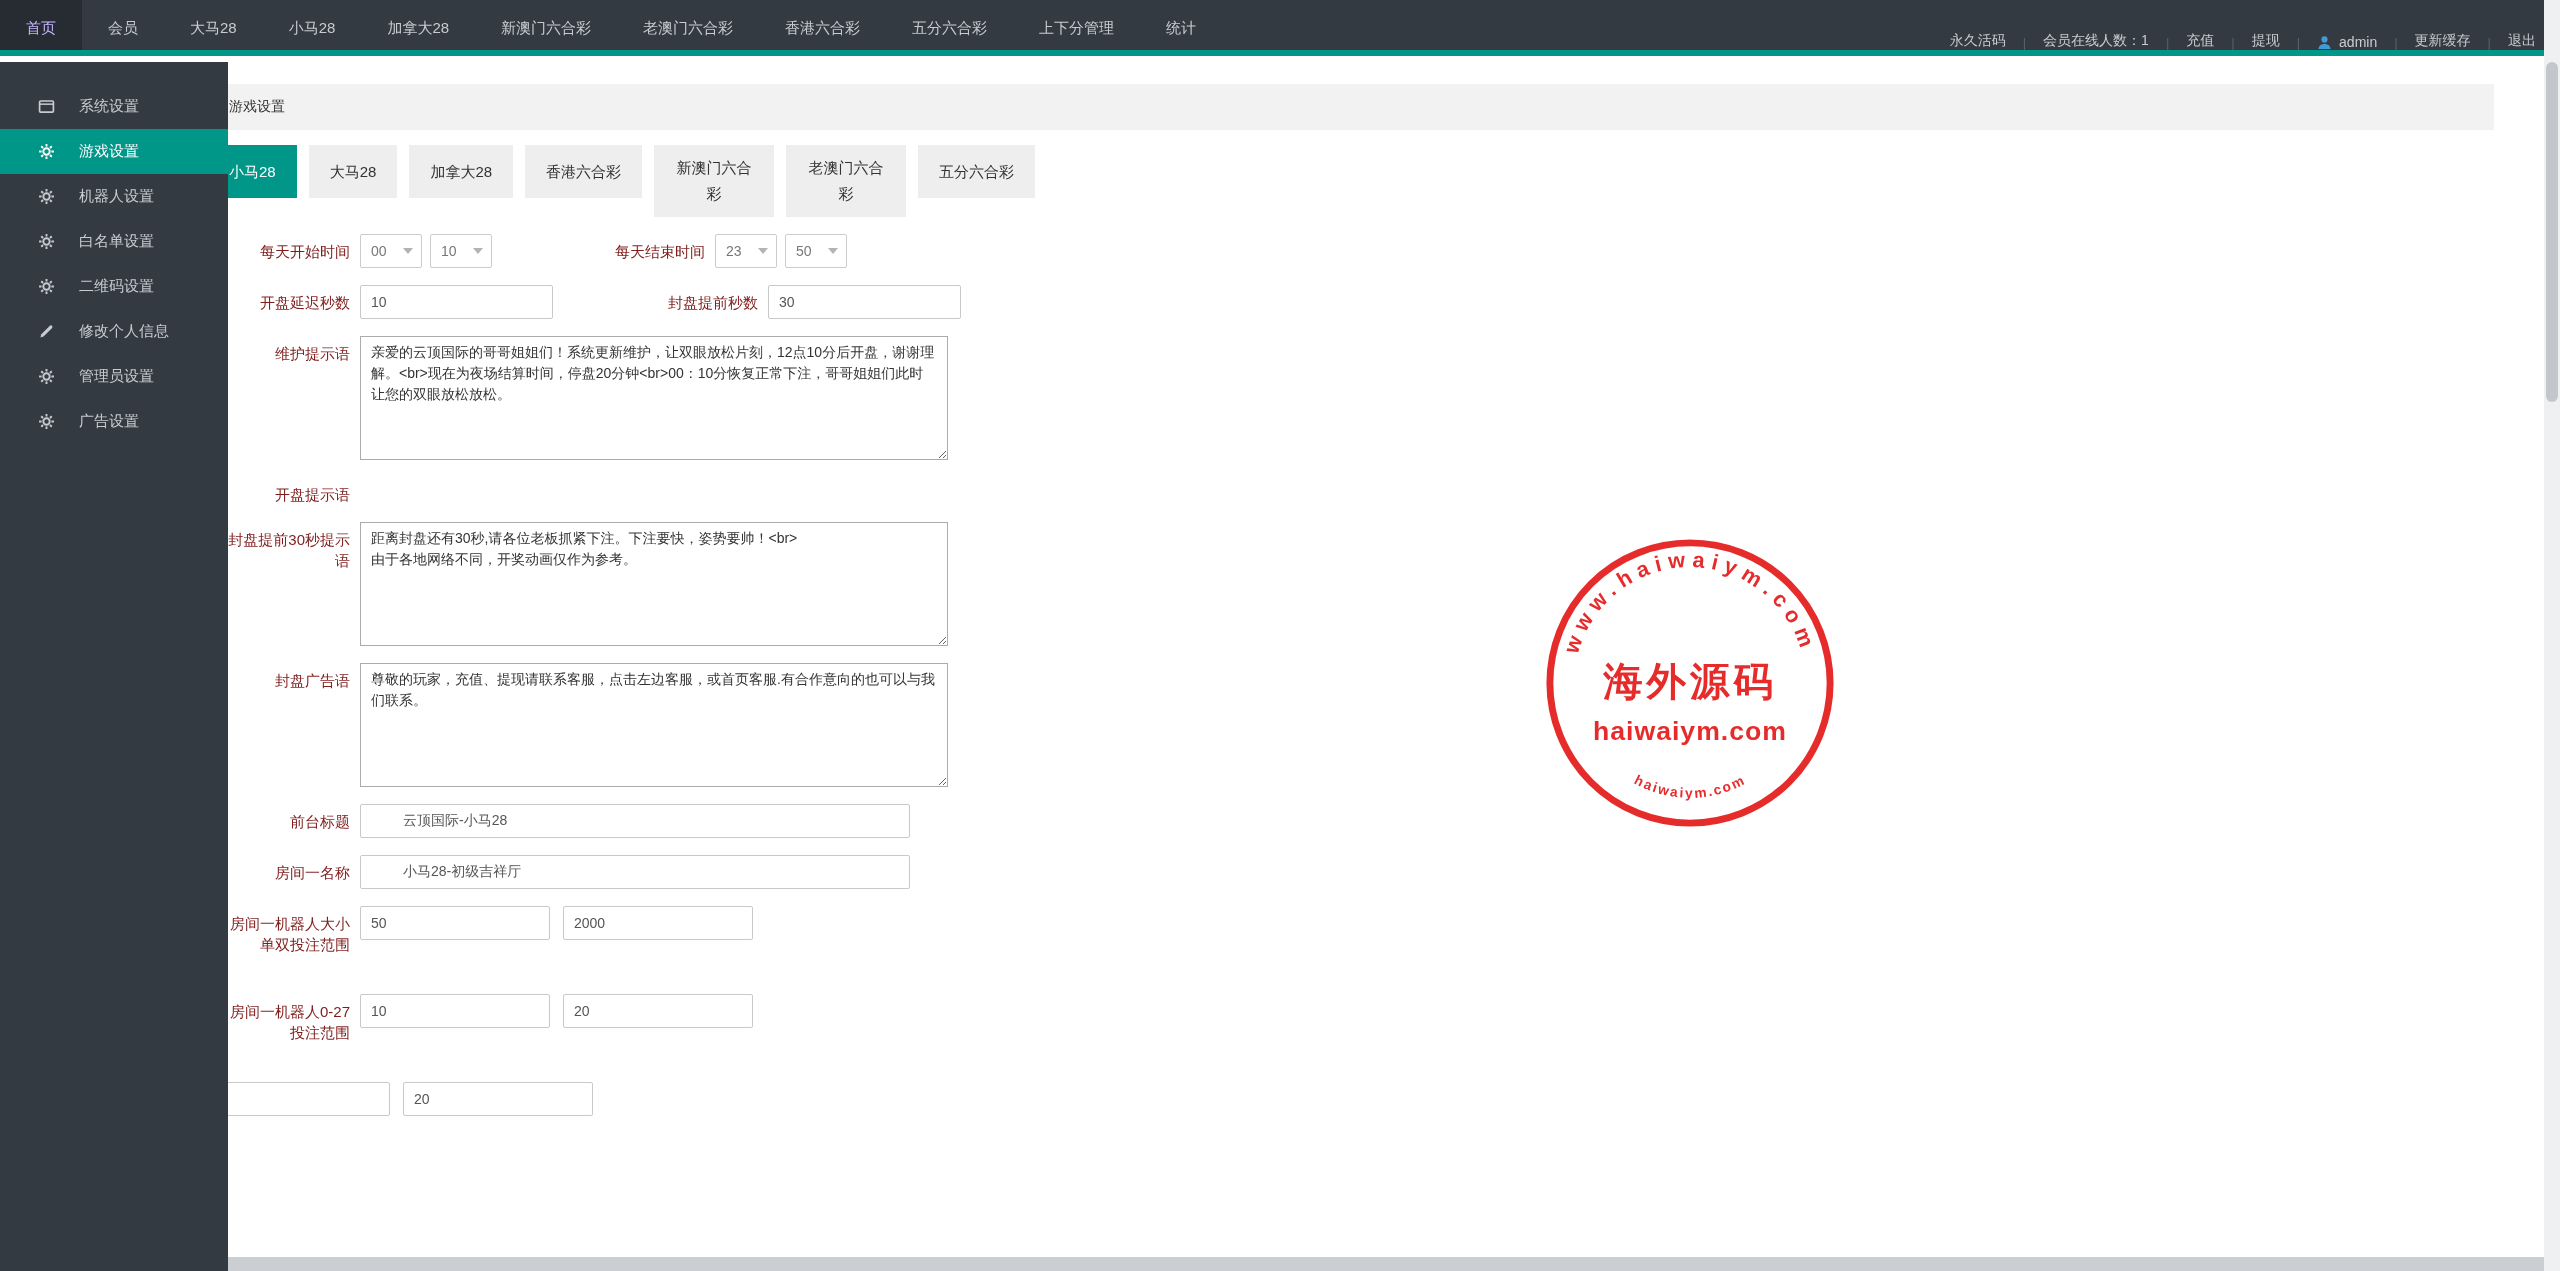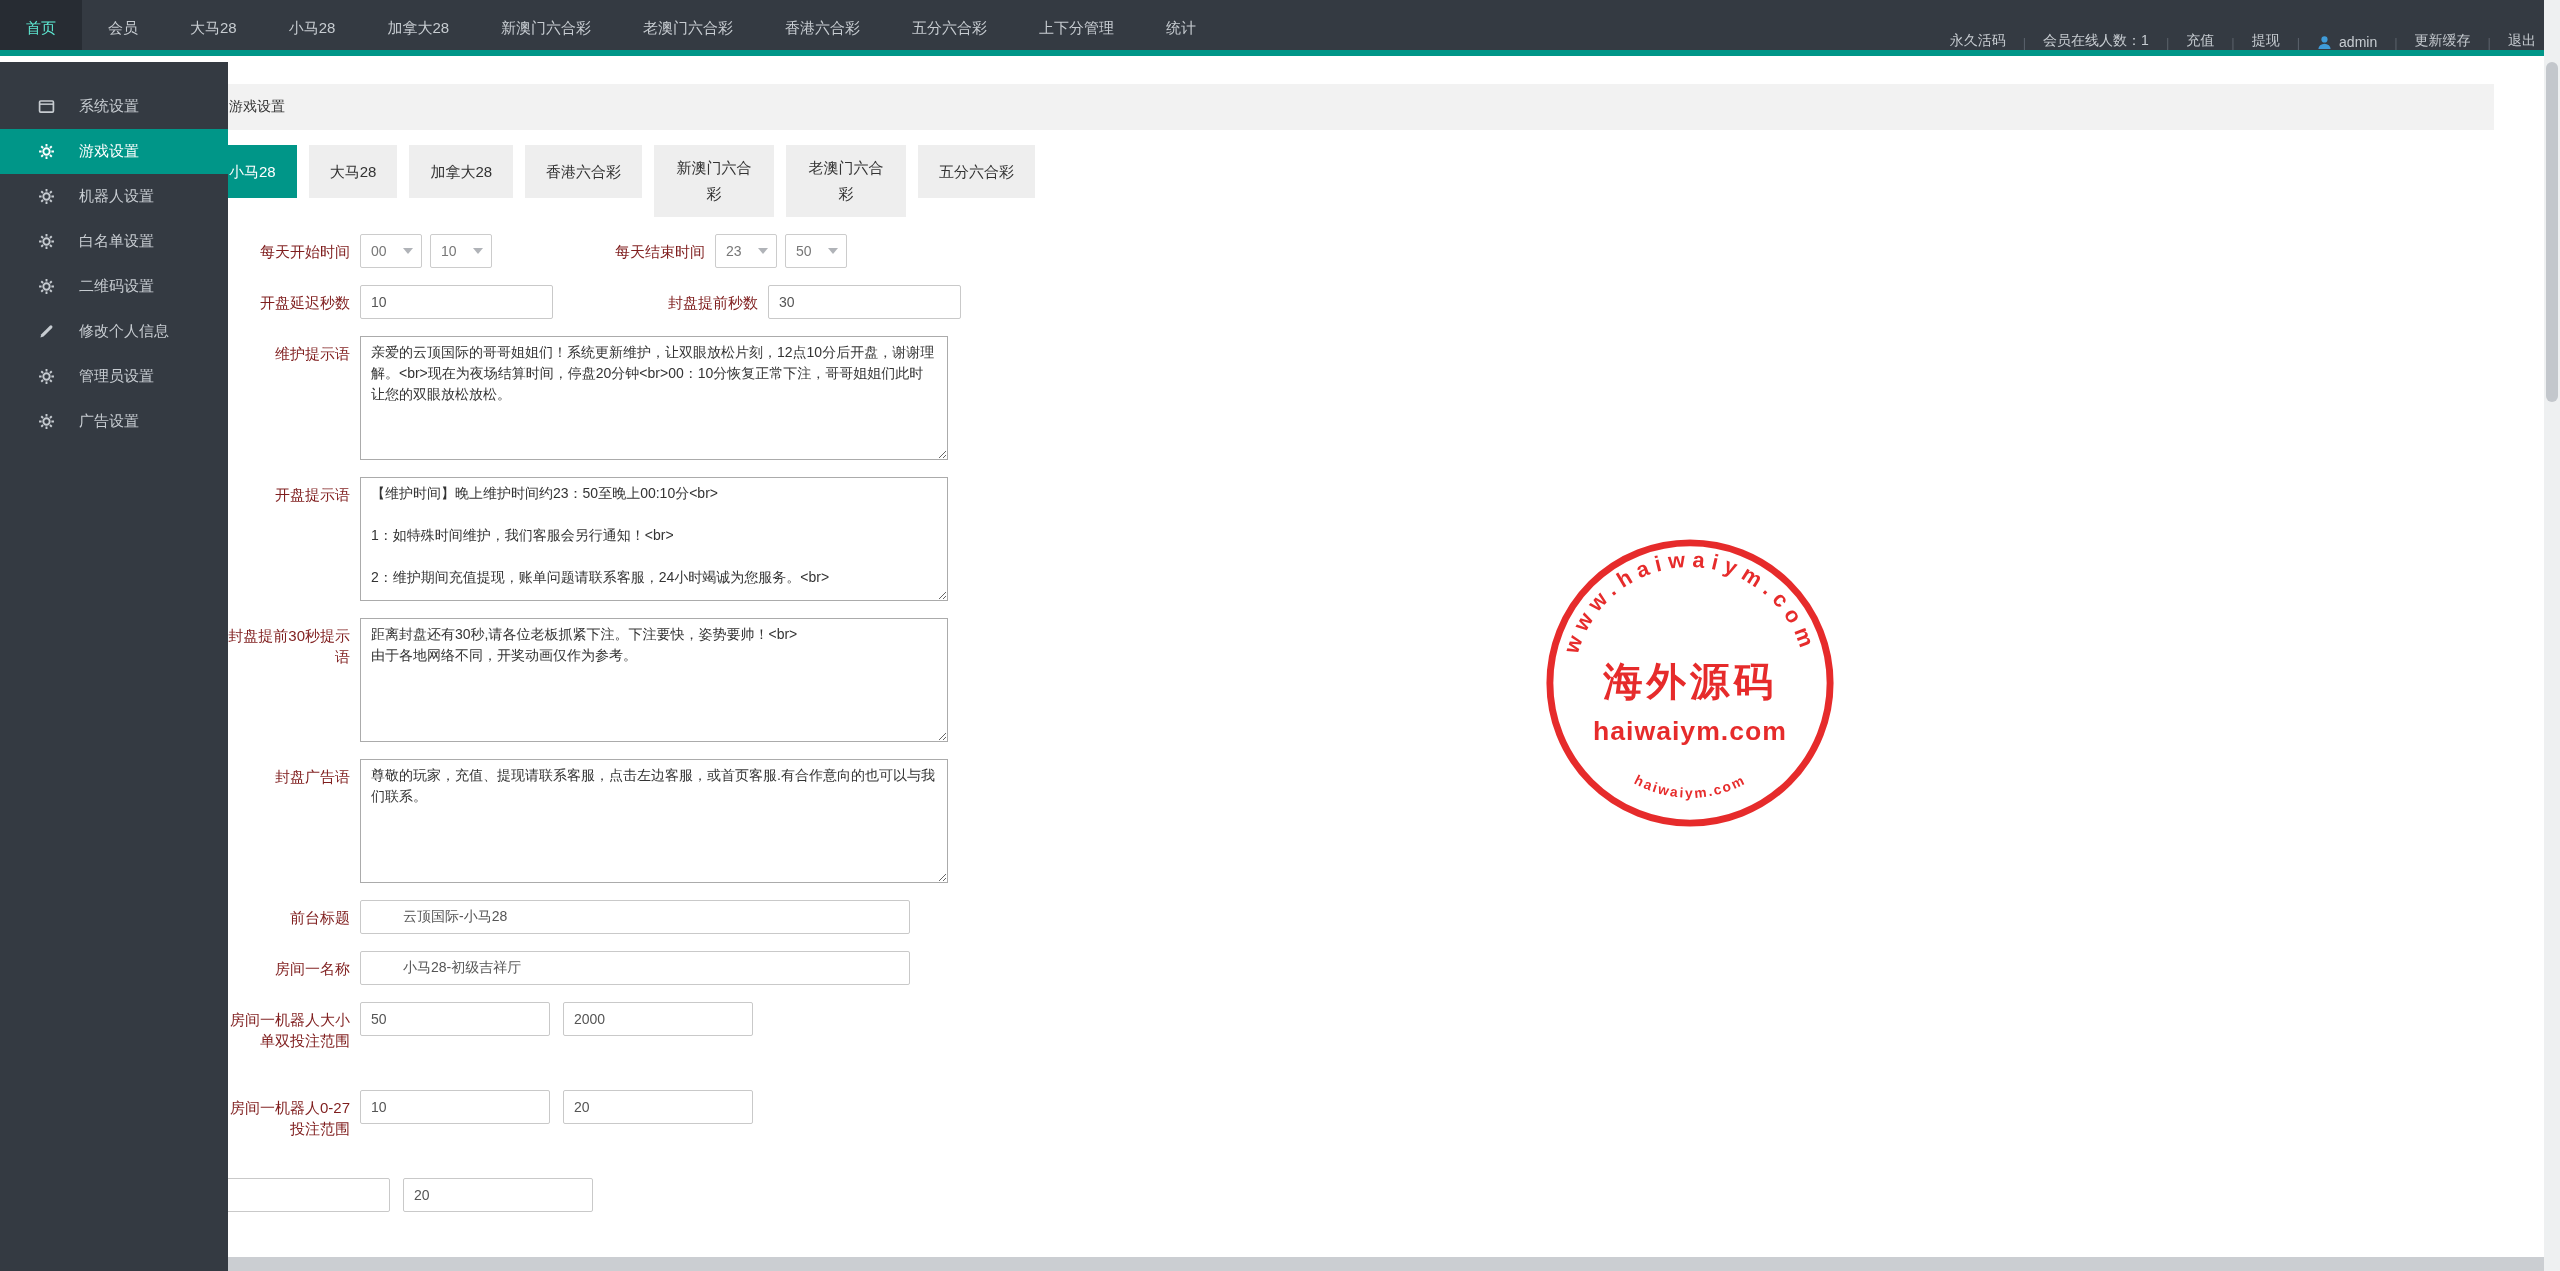--- a/index.html
+++ b/index.html
@@ -12,21 +12,21 @@
   .topbar {
     position:absolute; top:0; left:0; width:2560px; height:56px;
     background:#343a42; border-bottom:6px solid #009688;
     display:flex; align-items:stretch; z-index:20;
   }
   .nav-left { display:flex; }
   .nav-item {
     padding:0 26px; line-height:56px; font-size:15px; color:#c7ccd1;
     white-space:nowrap; cursor:pointer;
   }
-  .nav-item.active { background:#272c33; color:#5eead4; }
+  .nav-item.active { background:#272c33; color:#c4b5fd; }
   .topbar-right {
     margin-left:auto; display:flex; align-items:flex-end;
     padding-right:24px; font-size:14px; color:#c7ccd1; white-space:nowrap;
   }
   .tr-item { cursor:pointer; display:flex; align-items:center; gap:7px; }
   .sep { color:#596069; margin:0 17px; font-size:13px; }
   
   .sidebar {
     position:absolute; left:0; top:62px; bottom:0; width:228px;
     background:#343a42; z-index:10; padding-top:22px;
@@ -259,27 +259,20 @@
       <input class="inp w-short" value="30" style="">
     </div>
 
     <div class="form-row">
       <div class="flabel">维护提示语</div>
       <textarea class="ta" spellcheck="false" style="">亲爱的云顶国际的哥哥姐姐们！系统更新维护，让双眼放松片刻，12点10分后开盘，谢谢理解。&lt;br&gt;现在为夜场结算时间，停盘20分钟&lt;br&gt;00：10分恢复正常下注，哥哥姐姐们此时让您的双眼放松放松。</textarea>
     </div>
 
     <div class="form-row">
       <div class="flabel">开盘提示语</div>
-      <textarea class="ta scroll" spellcheck="false" style="">【维护时间】晚上维护时间约23：50至晚上00:10分&lt;br&gt;
-
-1：如特殊时间维护，我们客服会另行通知！&lt;br&gt;
-
-2：维护期间充值提现，账单问题请联系客服，24小时竭诚为您服务。&lt;br&gt;
-
-</textarea>
     </div>
 
     <div class="form-row">
       <div class="flabel">封盘提前30秒提示语</div>
       <textarea class="ta" spellcheck="false" style="">距离封盘还有30秒,请各位老板抓紧下注。下注要快，姿势要帅！&lt;br&gt;
 由于各地网络不同，开奖动画仅作为参考。</textarea>
     </div>
 
     <div class="form-row">
       <div class="flabel">封盘广告语</div>

